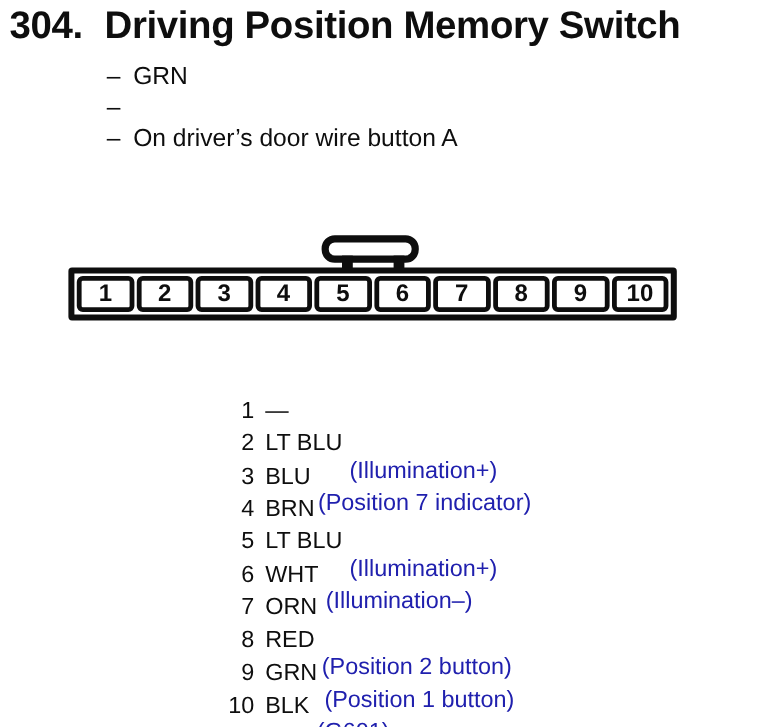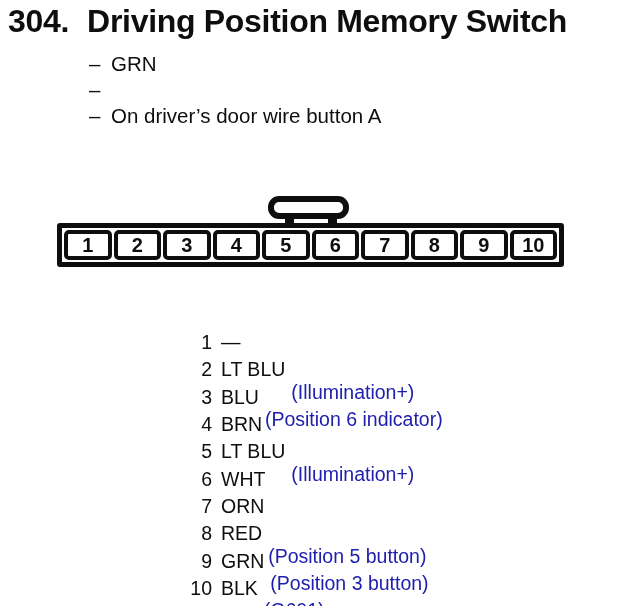--- a/index.html
+++ b/index.html
@@ -156,47 +156,48 @@
     <span class="pin-fn"></span>
   </div>
   <div class="pin-row">
     <span class="pin-num">2</span>
     <span class="pin-wire">LT BLU</span>
     <span class="pin-fn">(Illumination+)</span>
   </div>
   <div class="pin-row">
     <span class="pin-num">3</span>
     <span class="pin-wire">BLU</span>
-    <span class="pin-fn">(Position 6 indicator)</span>
+    <span class="pin-fn">(Position 7 indicator)</span>
   </div>
   <div class="pin-row">
     <span class="pin-num">4</span>
     <span class="pin-wire">BRN</span>
   </div>
   <div class="pin-row">
     <span class="pin-num">5</span>
     <span class="pin-wire">LT BLU</span>
     <span class="pin-fn">(Illumination+)</span>
   </div>
   <div class="pin-row">
     <span class="pin-num">6</span>
     <span class="pin-wire">WHT</span>
+    <span class="pin-fn">(Illumination–)</span>
   </div>
   <div class="pin-row">
     <span class="pin-num">7</span>
     <span class="pin-wire">ORN</span>
   </div>
   <div class="pin-row">
     <span class="pin-num">8</span>
     <span class="pin-wire">RED</span>
-    <span class="pin-fn">(Position 5 button)</span>
+    <span class="pin-fn">(Position 2 button)</span>
   </div>
   <div class="pin-row">
     <span class="pin-num">9</span>
     <span class="pin-wire">GRN</span>
-    <span class="pin-fn">(Position 3 button)</span>
+    <span class="pin-fn">(Position 1 button)</span>
   </div>
   <div class="pin-row">
     <span class="pin-num">10</span>
     <span class="pin-wire">BLK</span>
     <span class="pin-fn">(G601)</span>
   </div>
 </div>
 
 </body></html>

